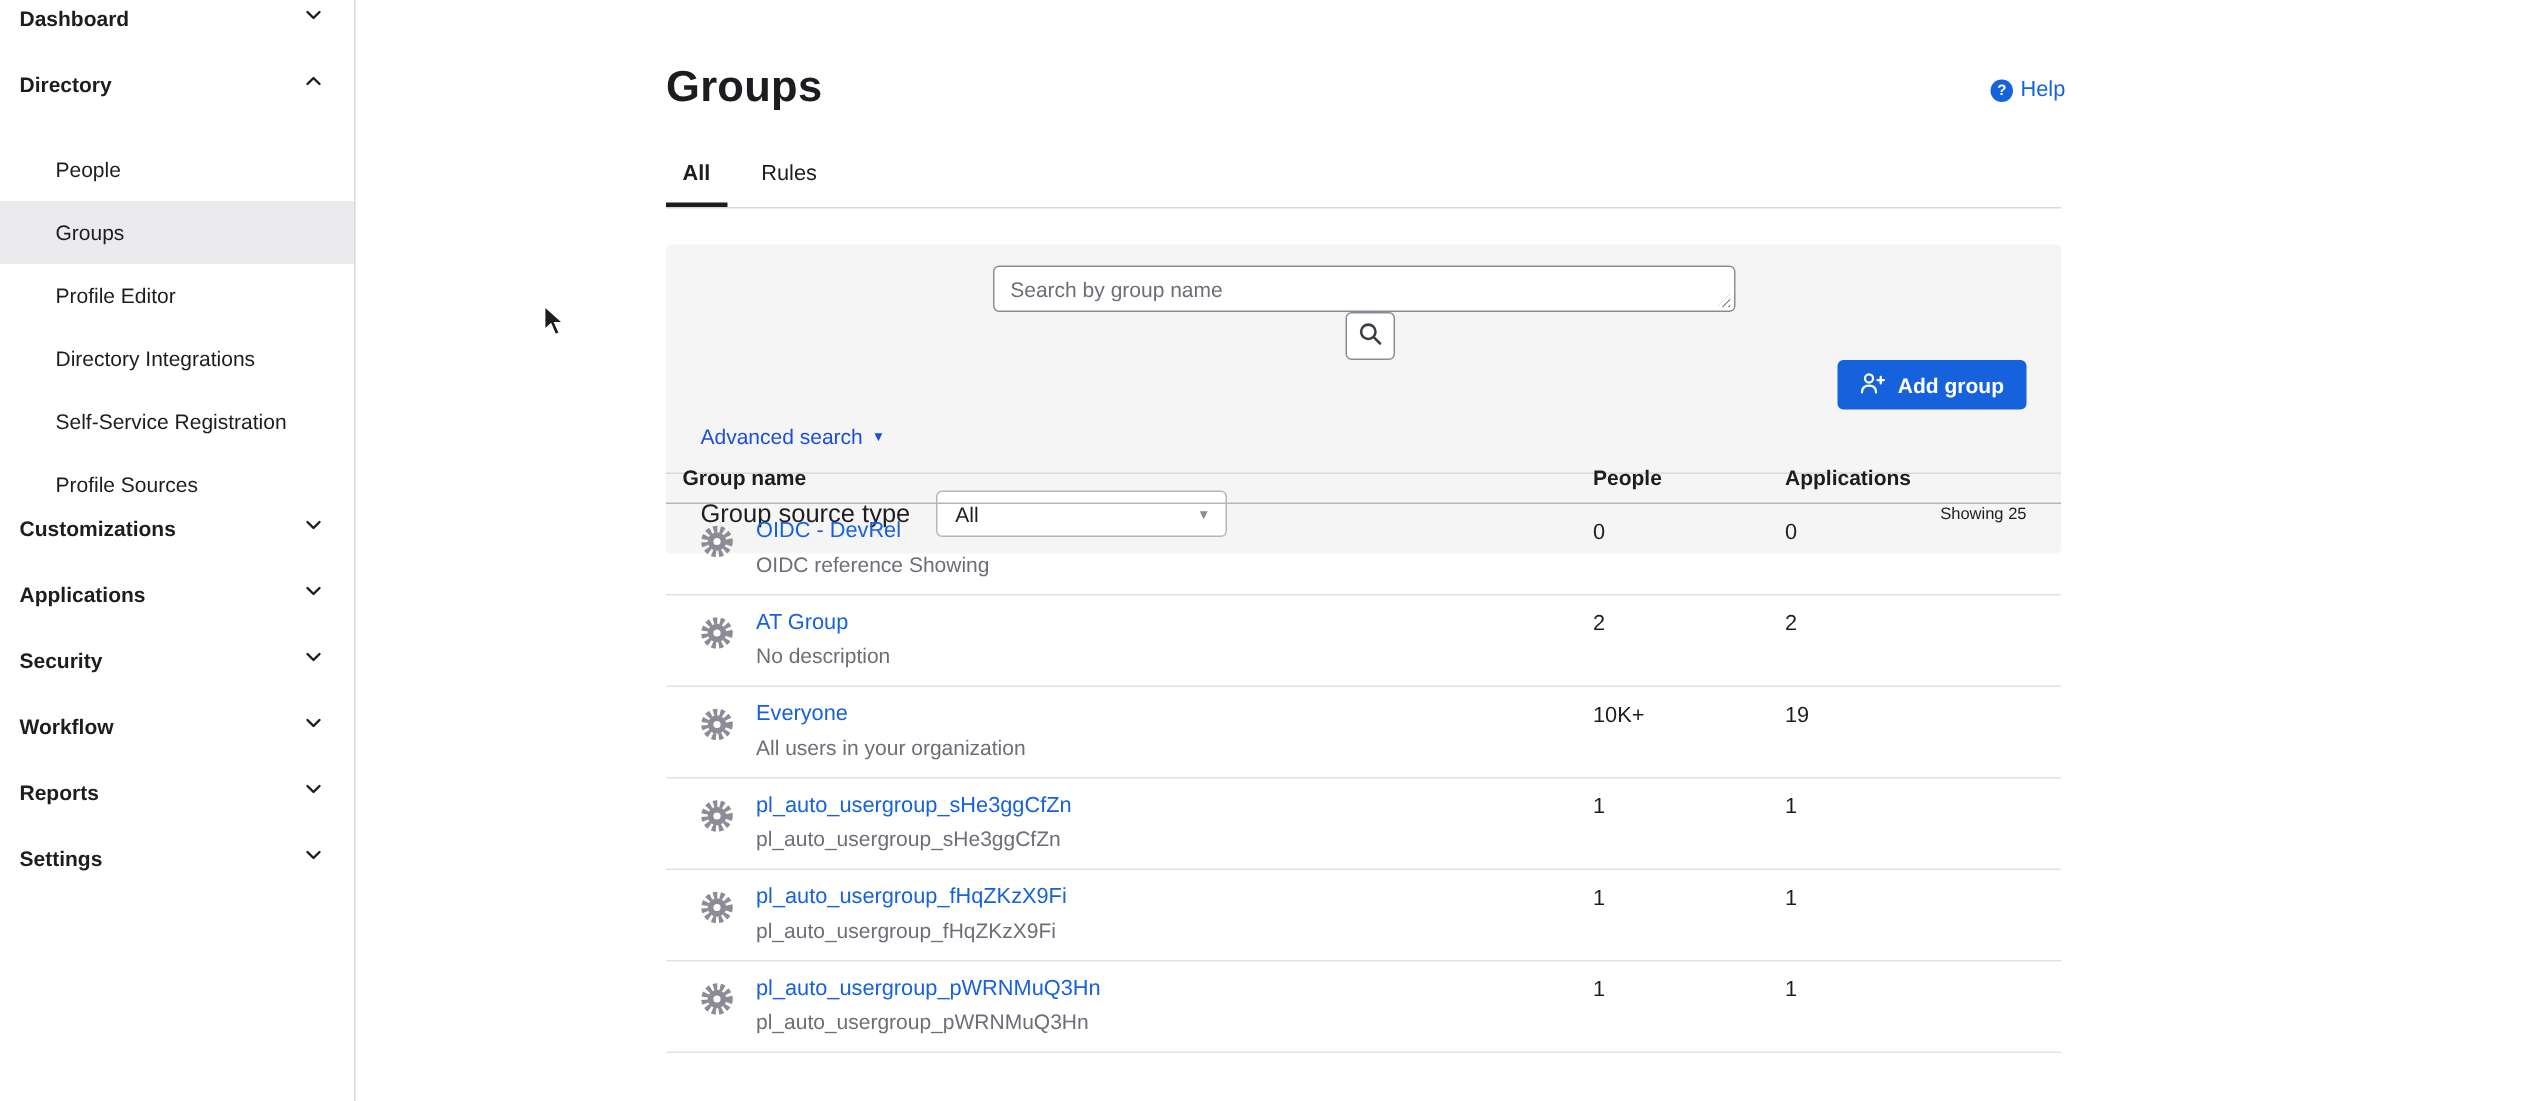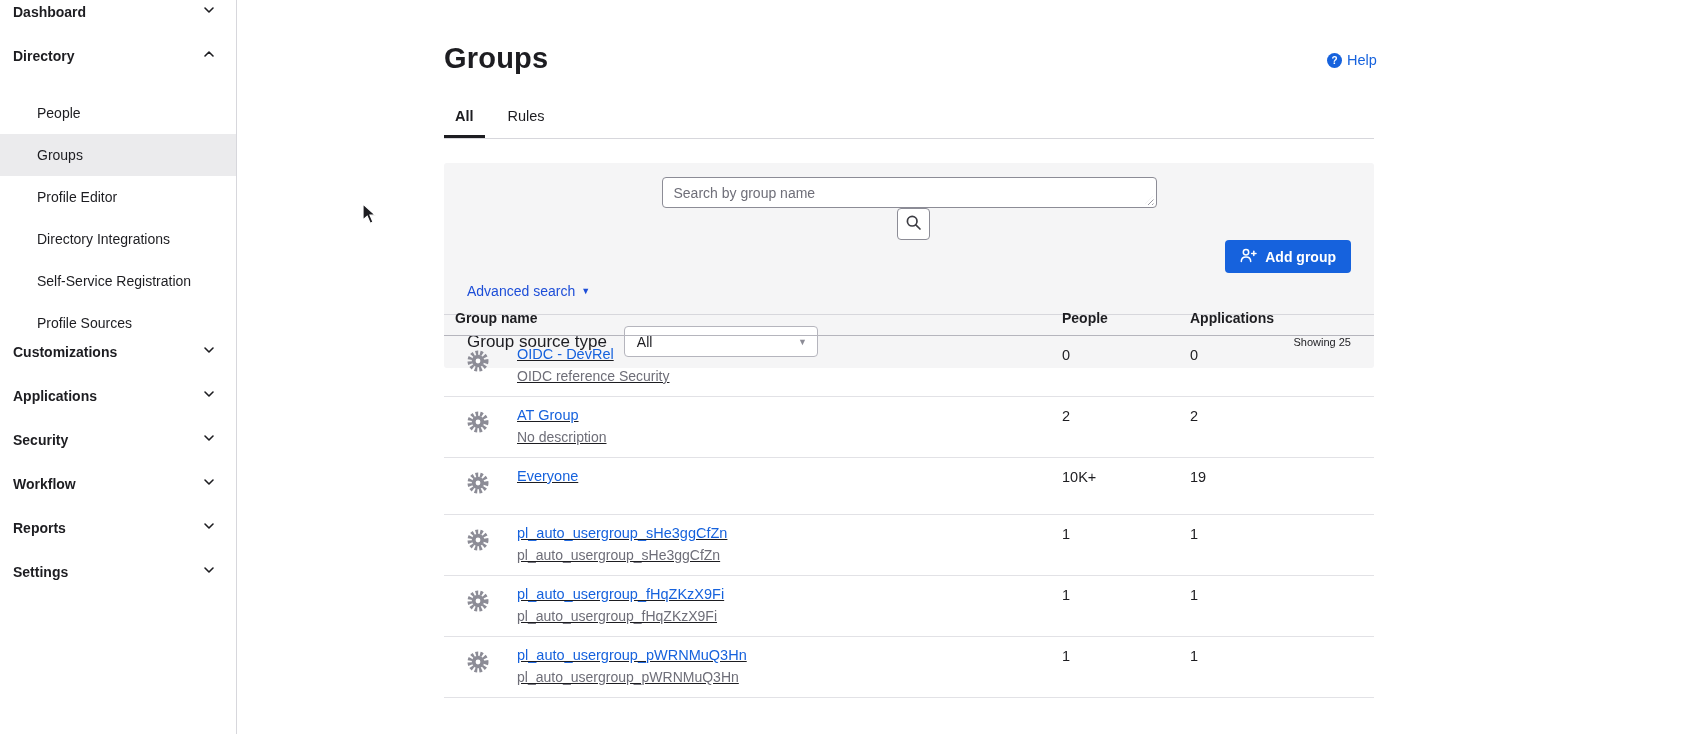--- a/index.html
+++ b/index.html
@@ -204,21 +204,21 @@
   }
   .thead .th:first-child { padding-left: 11px; }
   .trow {
     display: grid;
     grid-template-columns: 618px 128px 1fr;
     align-items: start;
     min-height: 57px;
     border-bottom: 1px solid #e2e2e6;
     padding-top: 10px;
   }
-  .name-cell { display: flex; align-items: flex-start; gap: 27px; padding-left: 22px; text-decoration: underline; }
+  .name-cell { display: flex; align-items: flex-start; gap: 14px; padding-left: 22px; }
   .group-icon { width: 24px; height: 24px; flex: none; margin-top: 3px; }
   .gname { color: #1662dd; font-size: 14.5px; cursor: pointer; }
   .gdesc { color: #6e6e78; font-size: 14px; margin-top: 6px; padding-bottom: 12px; }
   .num { font-size: 14.5px; padding-top: 1px; }
   .num-link { cursor: pointer; }
 
   
   .cursor { position: absolute; left: 362px; top: 203px; pointer-events: none; }
 </style>
 </head>
@@ -375,21 +375,21 @@
     <div class="name-cell">
       <span class="group-icon">
         <svg width="24" height="24" viewBox="0 0 24 24">
             <circle cx="12" cy="12" r="8.2" fill="none" stroke="#8c8c96" stroke-width="4.6" stroke-dasharray="2.6 1.9"></circle>
             <circle cx="12" cy="12" r="6.2" fill="#8c8c96"></circle>
             <circle cx="12" cy="12" r="2.4" fill="#fff"></circle>
           </svg>
       </span>
       <div>
         <div class="gname">OIDC - DevRel</div>
-        <div class="gdesc">OIDC reference Security</div>
+        <div class="gdesc">OIDC reference Showing</div>
       </div>
     </div>
     <div class="num">0</div>
     <div class="num">0</div>
   </div>
 
   <div class="trow">
     <div class="name-cell">
       <span class="group-icon">
         <svg width="24" height="24" viewBox="0 0 24 24">
@@ -411,20 +411,21 @@
     <div class="name-cell">
       <span class="group-icon">
         <svg width="24" height="24" viewBox="0 0 24 24">
             <circle cx="12" cy="12" r="8.2" fill="none" stroke="#8c8c96" stroke-width="4.6" stroke-dasharray="2.6 1.9"></circle>
             <circle cx="12" cy="12" r="6.2" fill="#8c8c96"></circle>
             <circle cx="12" cy="12" r="2.4" fill="#fff"></circle>
           </svg>
       </span>
       <div>
         <div class="gname">Everyone</div>
+        <div class="gdesc">All users in your organization</div>
       </div>
     </div>
     <div class="num num-link">10K+</div>
     <div class="num">19</div>
   </div>
 
   <div class="trow">
     <div class="name-cell">
       <span class="group-icon">
         <svg width="24" height="24" viewBox="0 0 24 24">

